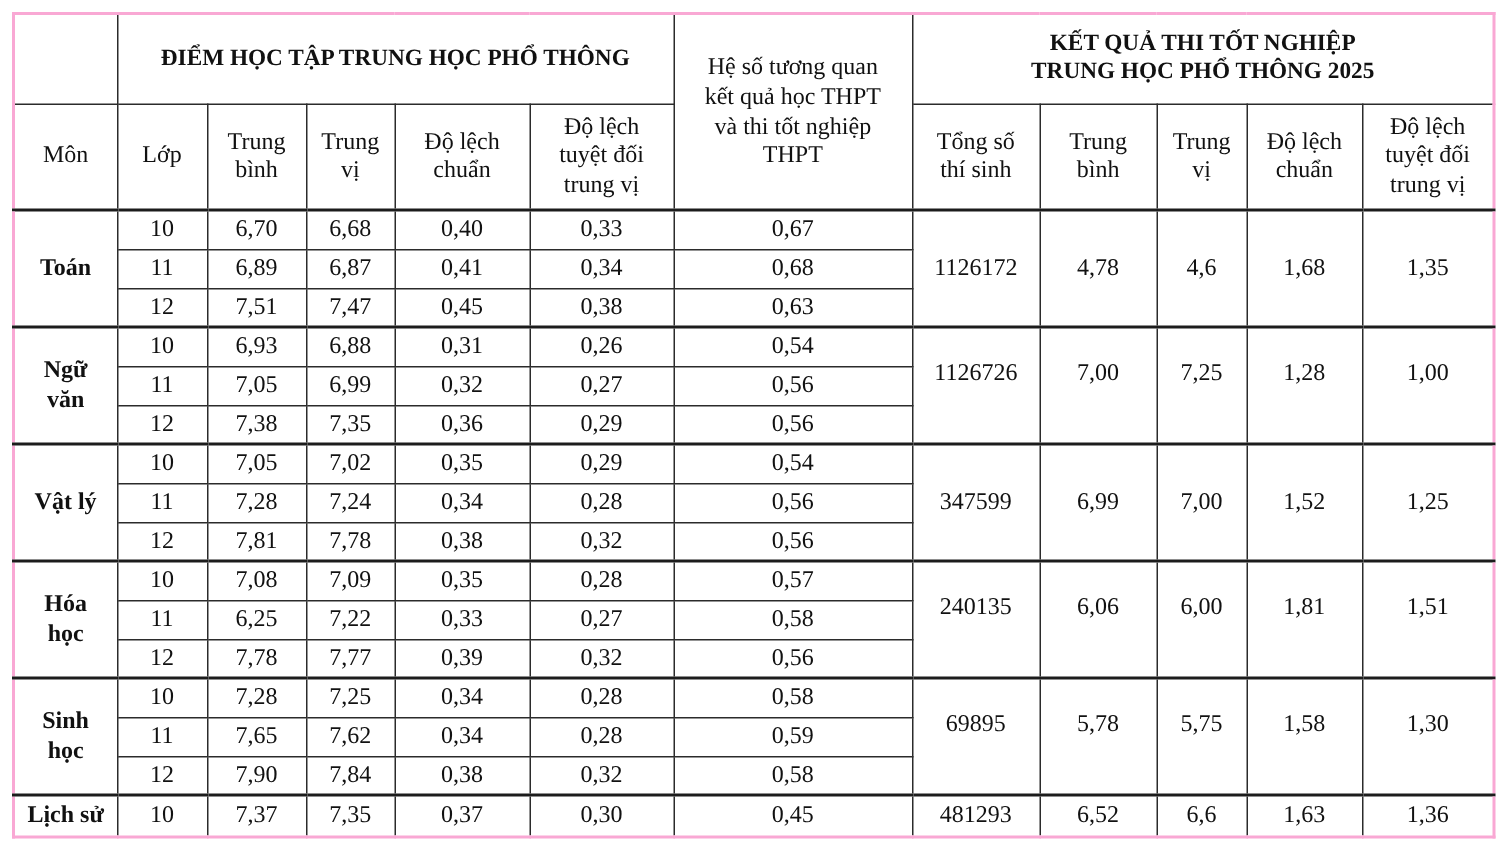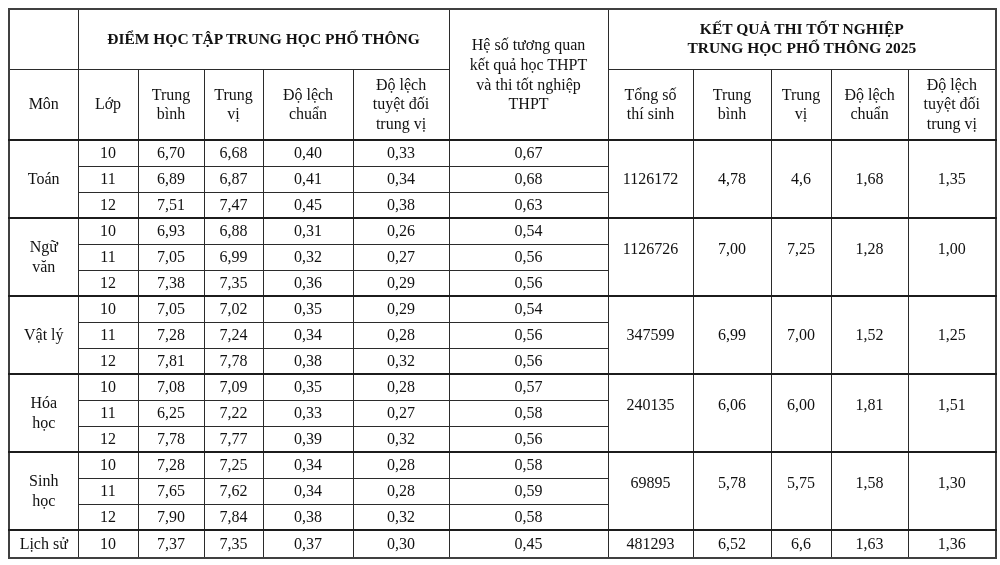--- a/index.html
+++ b/index.html
@@ -12,41 +12,41 @@
     color: #111111;
     overflow: hidden;
   }
   table.scores {
     position: absolute;
     left: 8px;
     top: 8px;
     width: 987px;
     border-collapse: collapse;
     table-layout: fixed;
-    border: 2px solid #404040;
+    border: 2px solid #f9a8d4;
   }
   th, td {
     border: 1px solid #2b2b2b;
     text-align: center;
     vertical-align: middle;
     white-space: pre-line;
     padding: 0 2px;
     font-size: 16px;
     font-weight: normal;
     line-height: 1.22;
     overflow: hidden;
   }
   tr.h1row { height: 60px; }
   tr.h2row { height: 71px; }
   tbody tr { height: 26px; }
   tbody tr.last-row { height: 28px; padding-left: 12px; }
   .section-title { font-weight: bold; font-size: 15.5px; }
   .mon-header { font-weight: normal; }
   .corr-header { font-weight: normal; font-size: 16px; margin-top: 40px; }
-  .subject-cell { font-weight: normal; }
+  .subject-cell { font-weight: bold; }
   tr.h2row th { border-bottom: 2px solid #1c1c1c; }
   tbody tr.block-start th, tbody tr.block-start td { border-top: 2px solid #1c1c1c; }
   td.va-top { vertical-align: top; padding-top: 20px; }
 </style>
 </head>
 <body>
 
 <div class="sheet">
   <table class="scores">
     <colgroup>

